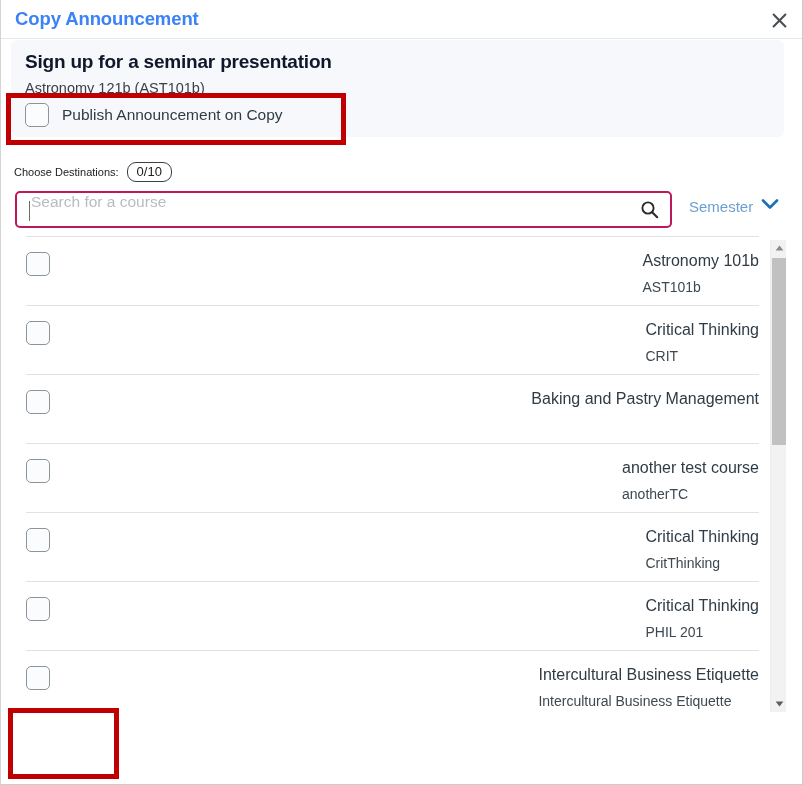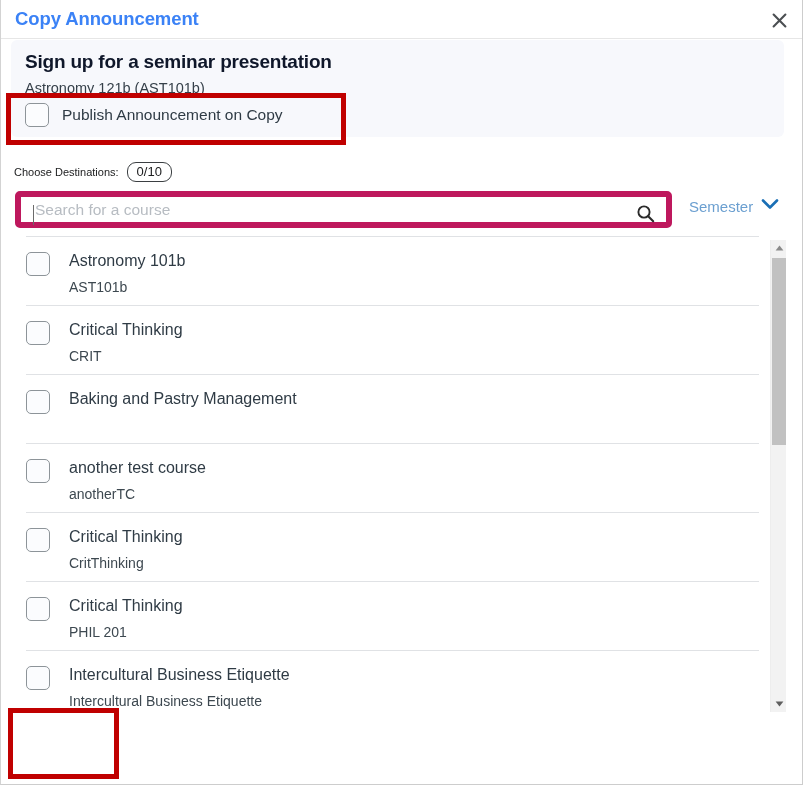--- a/index.html
+++ b/index.html
@@ -167,25 +167,25 @@
   }
 
   
   .search-wrap {
     position: absolute;
     left: 14px;
     top: 191px;
     width: 657px;
     height: 37px;
     box-sizing: border-box;
-    border: 6px solid #be185d;
+    border: 2px solid #be185d;
     border-radius: 5px;
     background: #ffffff;
     display: flex;
-    align-items: center;
+    align-items: flex-start;
   }
   .search-caret {
     position: absolute;
     left: 12px;
     top: 8px;
     width: 1px;
     height: 20px;
     background: #6b6b6b;
   }
   .search-input {
@@ -252,20 +252,21 @@
     position: relative;
     box-sizing: border-box;
     margin-left: 25px;
     width: 733px;
     height: 69px;
     border-top: 1px solid #e0e2e5;
     display: flex;
     align-items: flex-start;
     padding-top: 14px;
     cursor: pointer;
+    justify-content: space-between;
   }
   .course-item .cbox { margin-top: 1px; }
   .course-texts {
     margin-left: 19px;
   }
   .course-name {
     font-size: 16px;
     color: #2f3b45;
     line-height: 19px;
   }

